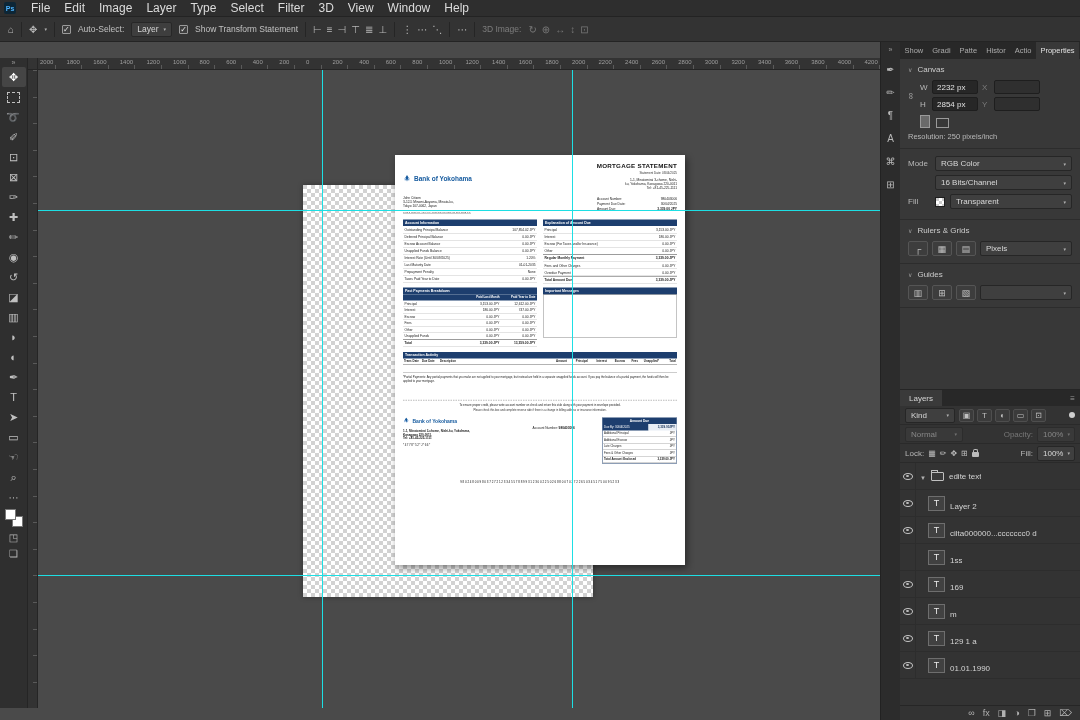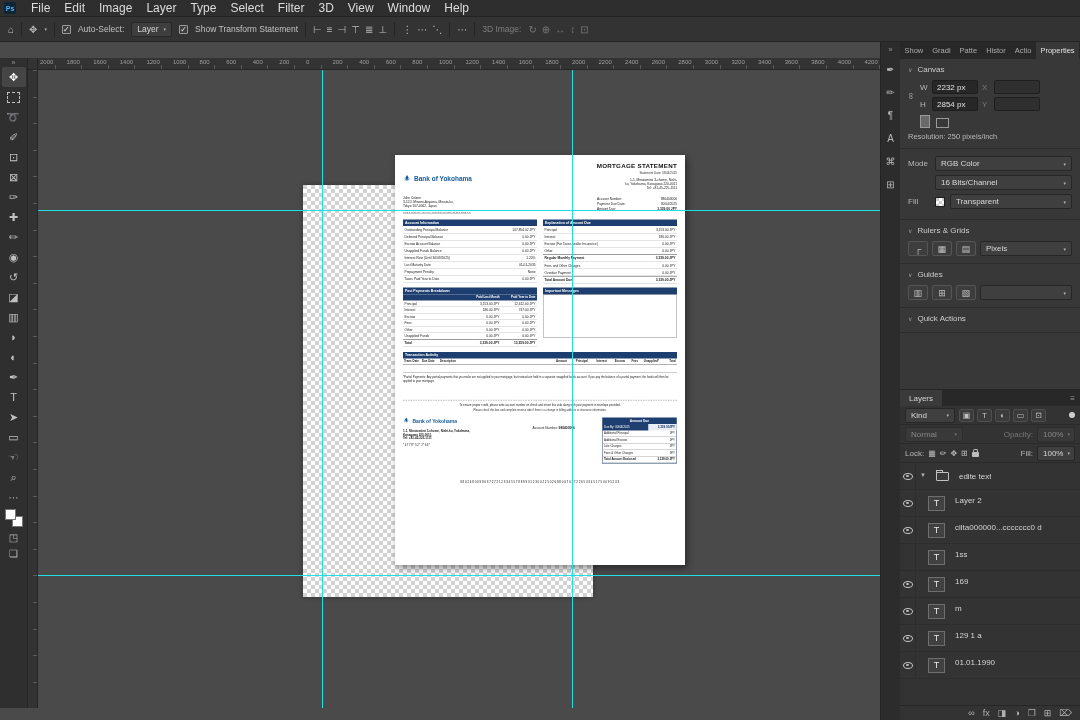--- a/index.html
+++ b/index.html
@@ -154,21 +154,21 @@
 #lock-icons{display:flex;gap:4px;align-items:center}
 .lic{font-size:8px;color:#bdbdbd}
 .lockcss{width:7px;height:5px;background:#bdbdbd;border-radius:1px;position:relative;margin-top:2px}
 .lockcss::before{content:"";position:absolute;top:-3px;left:1.5px;width:3px;height:3px;border:1px solid #bdbdbd;border-bottom:none;border-radius:2px 2px 0 0}
 .mla{margin-left:auto}
 #layer-list{flex:1;overflow:hidden}
 .layer-row{height:27px;display:flex;align-items:center;border-bottom:1px solid #2d2d2d;color:#d4d4d4}
 .eye-cell{width:16px;align-self:stretch;border-right:1px solid #2d2d2d;display:flex;align-items:center;justify-content:center}
 .eye{width:10px;height:7px;border:1px solid #c4c4c4;border-radius:50%;position:relative}
 .eye::after{content:"";position:absolute;left:2.5px;top:1.5px;width:3px;height:2px;background:#c4c4c4;border-radius:50%}
-.lrow-body{display:flex;align-items:flex-start;gap:10px;padding-left:4px;flex:1;min-width:0}
+.lrow-body{display:flex;align-items:flex-end;gap:5px;padding-left:4px;flex:1;min-width:0}
 .layer-row.child .lrow-body{padding-left:12px}
 .twisty{font-size:6px;color:#b0b0b0}
 .folder{width:13px;height:9px;border:1px solid #c0c0c0;border-radius:1px;position:relative;background:#3a3a3a}
 .folder::before{content:"";position:absolute;left:-1px;top:-3px;width:5px;height:2px;border:1px solid #c0c0c0;border-bottom:none;border-radius:1px 1px 0 0}
 .lthumb{width:17px;height:15px;border:1px solid #6e6e6e;background:#414141;display:flex;align-items:center;justify-content:center;font-size:9px;color:#ececec;flex:none}
 .lthumb.checker{background-image:conic-gradient(#b4b4b4 0 25%,#8a8a8a 0 50%,#b4b4b4 0 75%,#8a8a8a 0);background-size:6px 6px}
 .lname{font-size:8px;white-space:nowrap;overflow:hidden;text-overflow:ellipsis}
 #lbottom{flex:0 0 15px;border-top:1px solid #262626;display:flex;align-items:center;justify-content:flex-end;gap:8px;padding:0 8px;color:#b2b2b2;font-size:9px}
 .lbic{font-size:9px}
 
@@ -716,26 +716,20 @@
               <div class="iconbtn">⊞</div>
               <div class="iconbtn">▧</div>
             </span>
           <div class="psel">
               <span></span>
               <span class="car">▾</span>
             </div>
         </div>
       </div>
 
-      <div class="sec">
-        <div class="sec-title">
-          <span class="chev">∨</span>
-          <span>Quick Actions</span>
-        </div>
-      </div>
     </div>
 
     <div id="layerspanel">
       <div id="ltabs">
         <div class="ltab">Layers</div>
         <div class="pmenu">≡</div>
       </div>
       <div class="lfilter">
         <div class="psel" style="width:50px;flex:none">
             <span>Kind</span>

